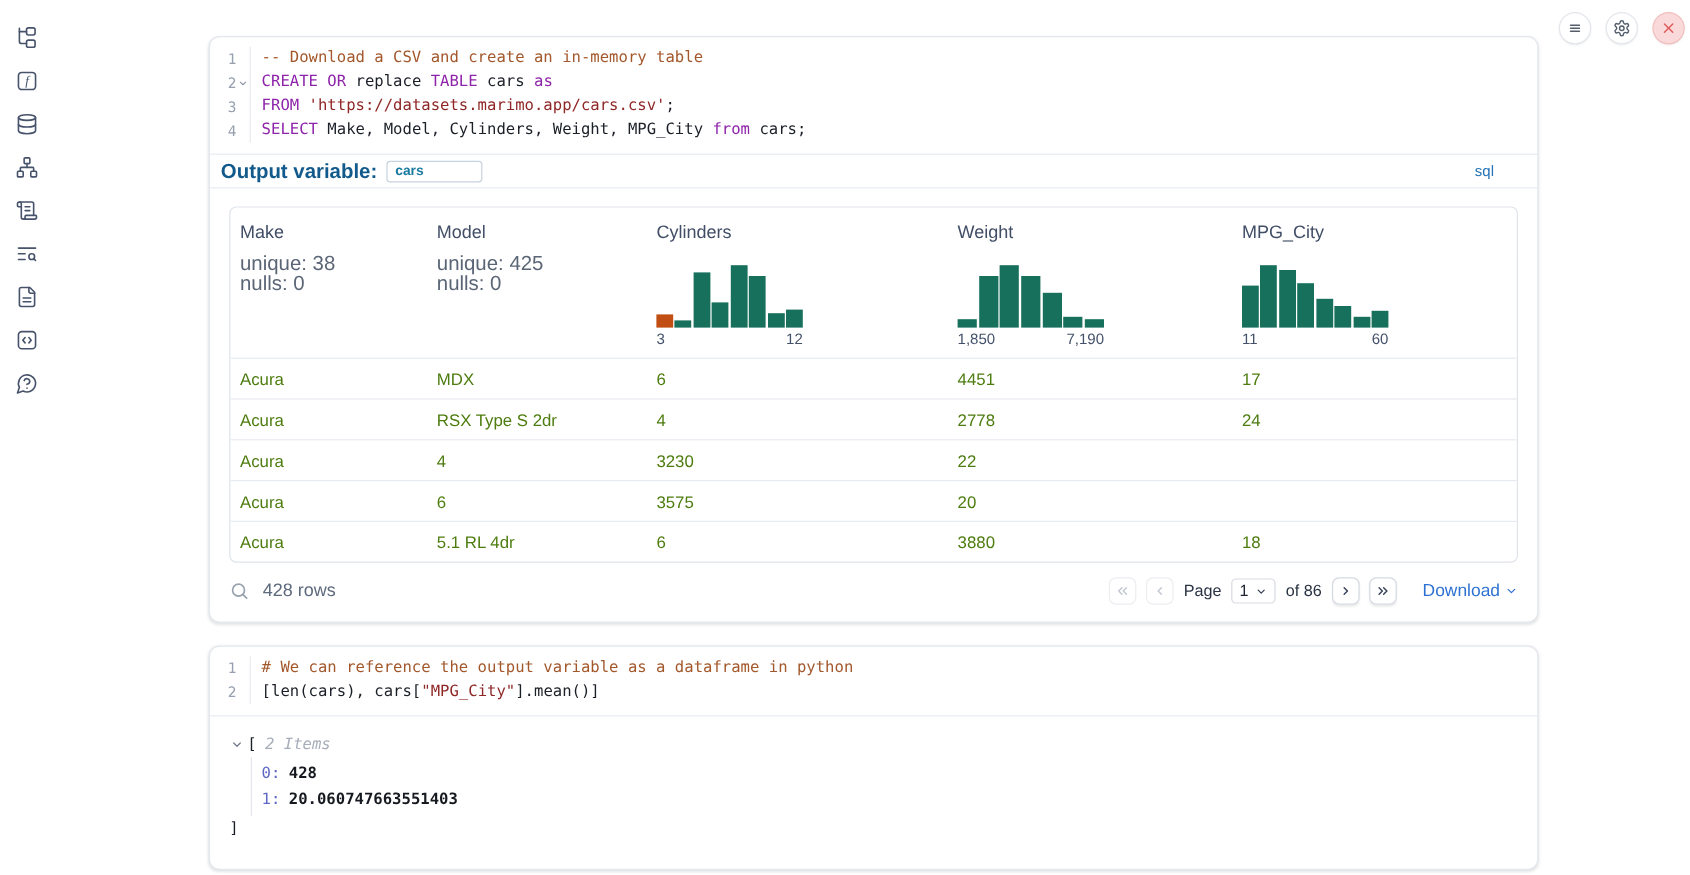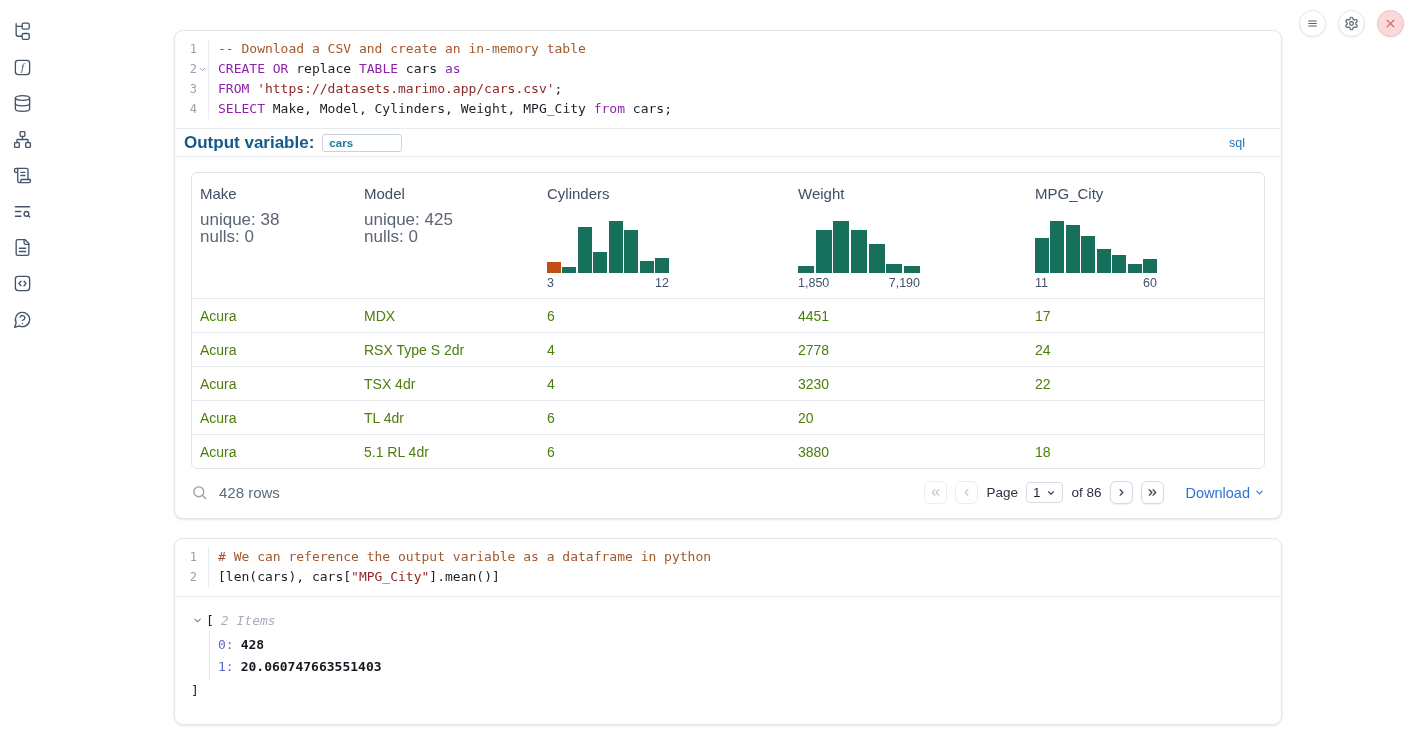--- a/index.html
+++ b/index.html
@@ -327,29 +327,28 @@
       </div>
       <div class="trow drow">
         <div class="dcell">Acura</div>
         <div class="dcell">RSX Type S 2dr</div>
         <div class="dcell">4</div>
         <div class="dcell">2778</div>
         <div class="dcell">24</div>
       </div>
       <div class="trow drow">
         <div class="dcell">Acura</div>
-        <div class="dcell">TSX 4dr</div>
         <div class="dcell">4</div>
         <div class="dcell">3230</div>
         <div class="dcell">22</div>
       </div>
       <div class="trow drow">
         <div class="dcell">Acura</div>
-        <div class="dcell">TL 4dr</div>
         <div class="dcell">6</div>
+        <div class="dcell">3575</div>
         <div class="dcell">20</div>
       </div>
       <div class="trow drow">
         <div class="dcell">Acura</div>
         <div class="dcell">5.1 RL 4dr</div>
         <div class="dcell">6</div>
         <div class="dcell">3880</div>
         <div class="dcell">18</div>
       </div>
     </div>

